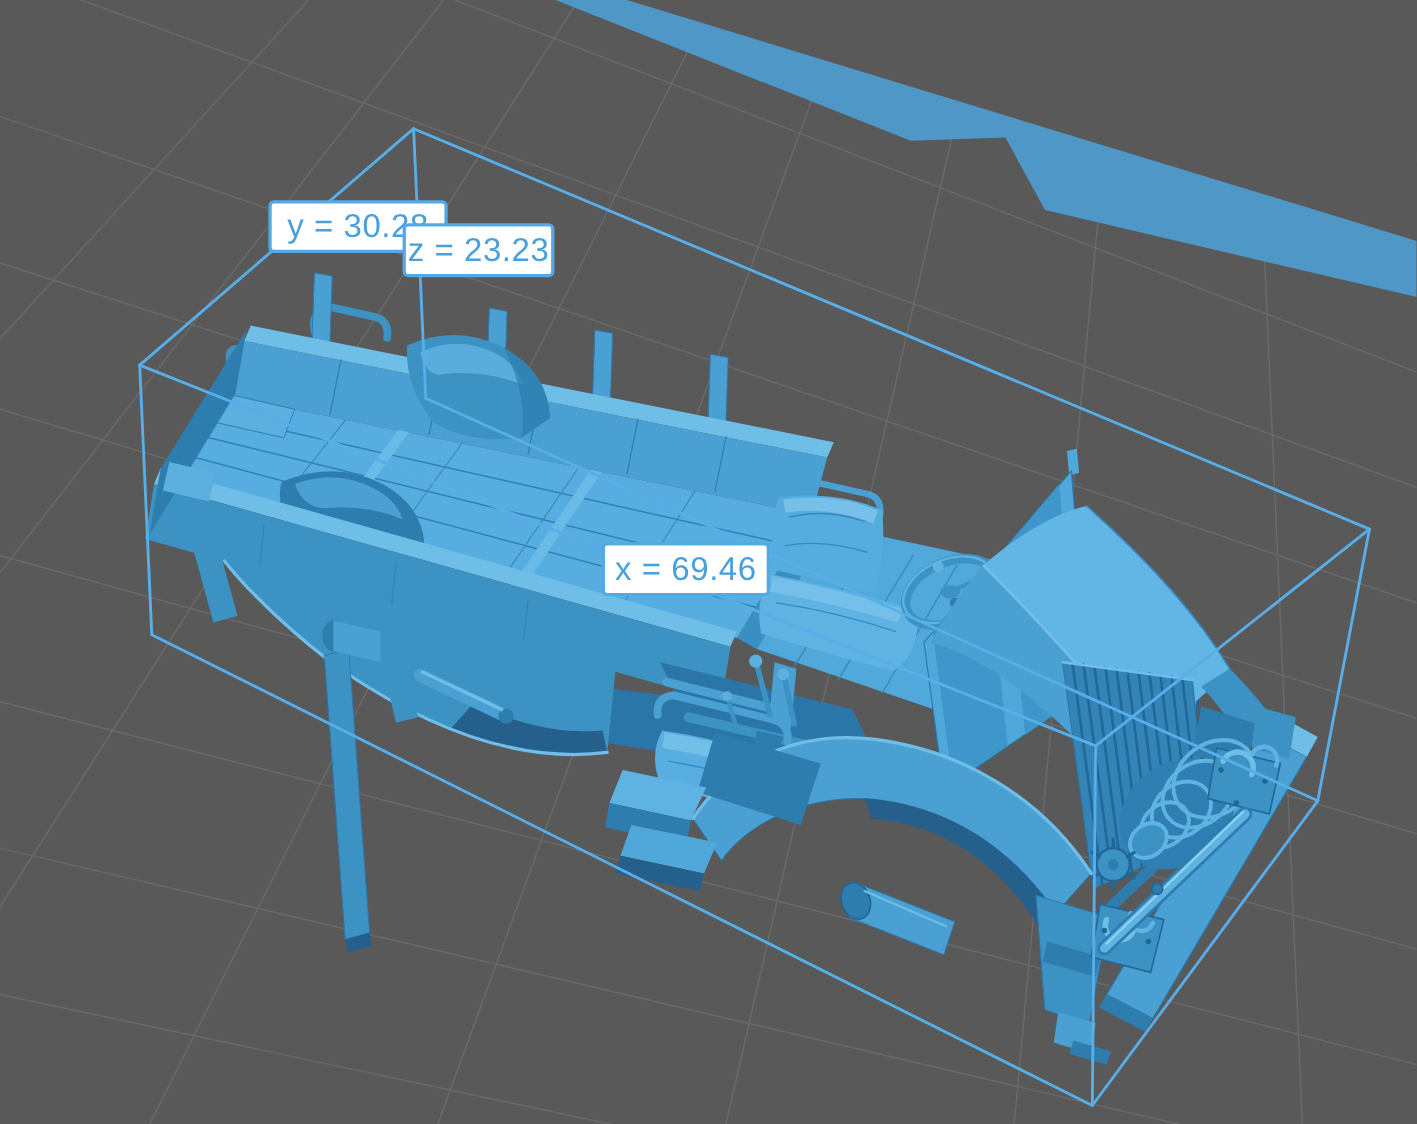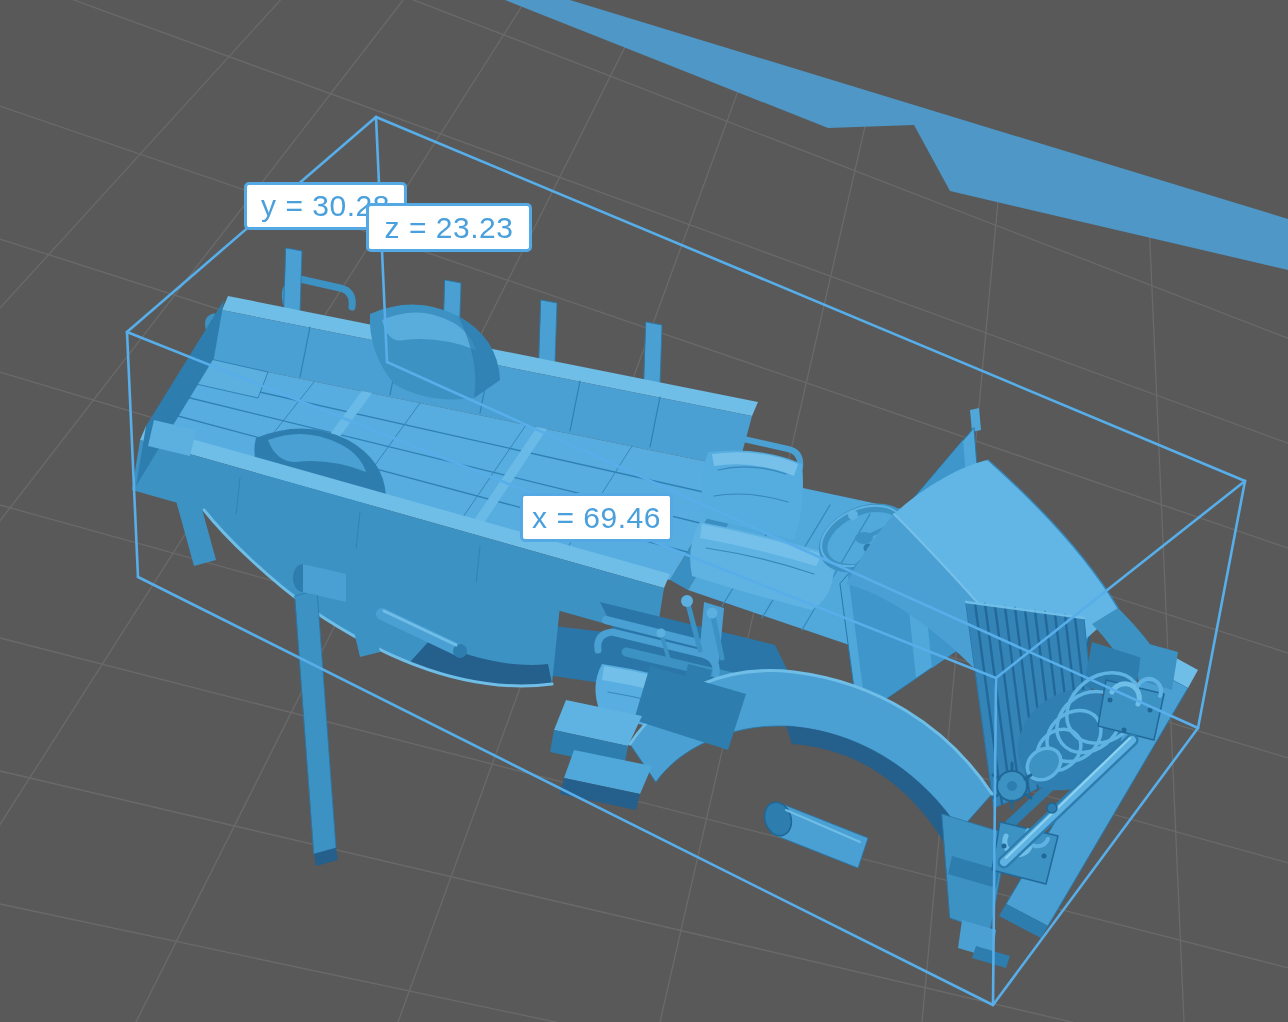--- a/index.html
+++ b/index.html
@@ -4,22 +4,22 @@
 <style>
   html,body{margin:0;padding:0;background:#595959;width:1288px;height:1022px;overflow:hidden;
     font-family:"Liberation Sans",sans-serif;}
   .stage{position:relative;width:1288px;height:1022px;background:#595959;}
   svg{position:absolute;left:0;top:0;display:block;}
   .dim-label{position:absolute;display:flex;align-items:center;justify-content:center;
     background:#ffffff;border:3px solid #54a9e5;border-radius:5px;box-sizing:border-box;
     color:#4aa0dc;font-size:30px;font-weight:500;letter-spacing:.5px;white-space:nowrap;
     overflow:hidden;}
   #label-y{left:244px;top:182px;width:163px;height:48px;z-index:4;}
-  #label-z{left:366px;top:203px;width:166px;height:49px;z-index:5;}
-  #label-x{left:520px;top:493px;width:153px;height:49px;z-index:6;text-align:center;}
+  #label-z{left:366px;top:203px;width:138px;height:49px;z-index:5;}
+  #label-x{left:547px;top:493px;width:153px;height:49px;z-index:6;text-align:center;}
 </style>
 </head>
 <body>
 
 <div class="stage">
 <svg width="1288" height="1022" viewBox="0 0 1288 1022">
 
   <g id="grid">
         <line x1="0" y1="-160" x2="1288" y2="338.3081967213115" stroke="#6A6A6A" stroke-width="1.3"></line>
         <line x1="0" y1="-27" x2="1288" y2="443.2255737704918" stroke="#6A6A6A" stroke-width="1.3"></line>

